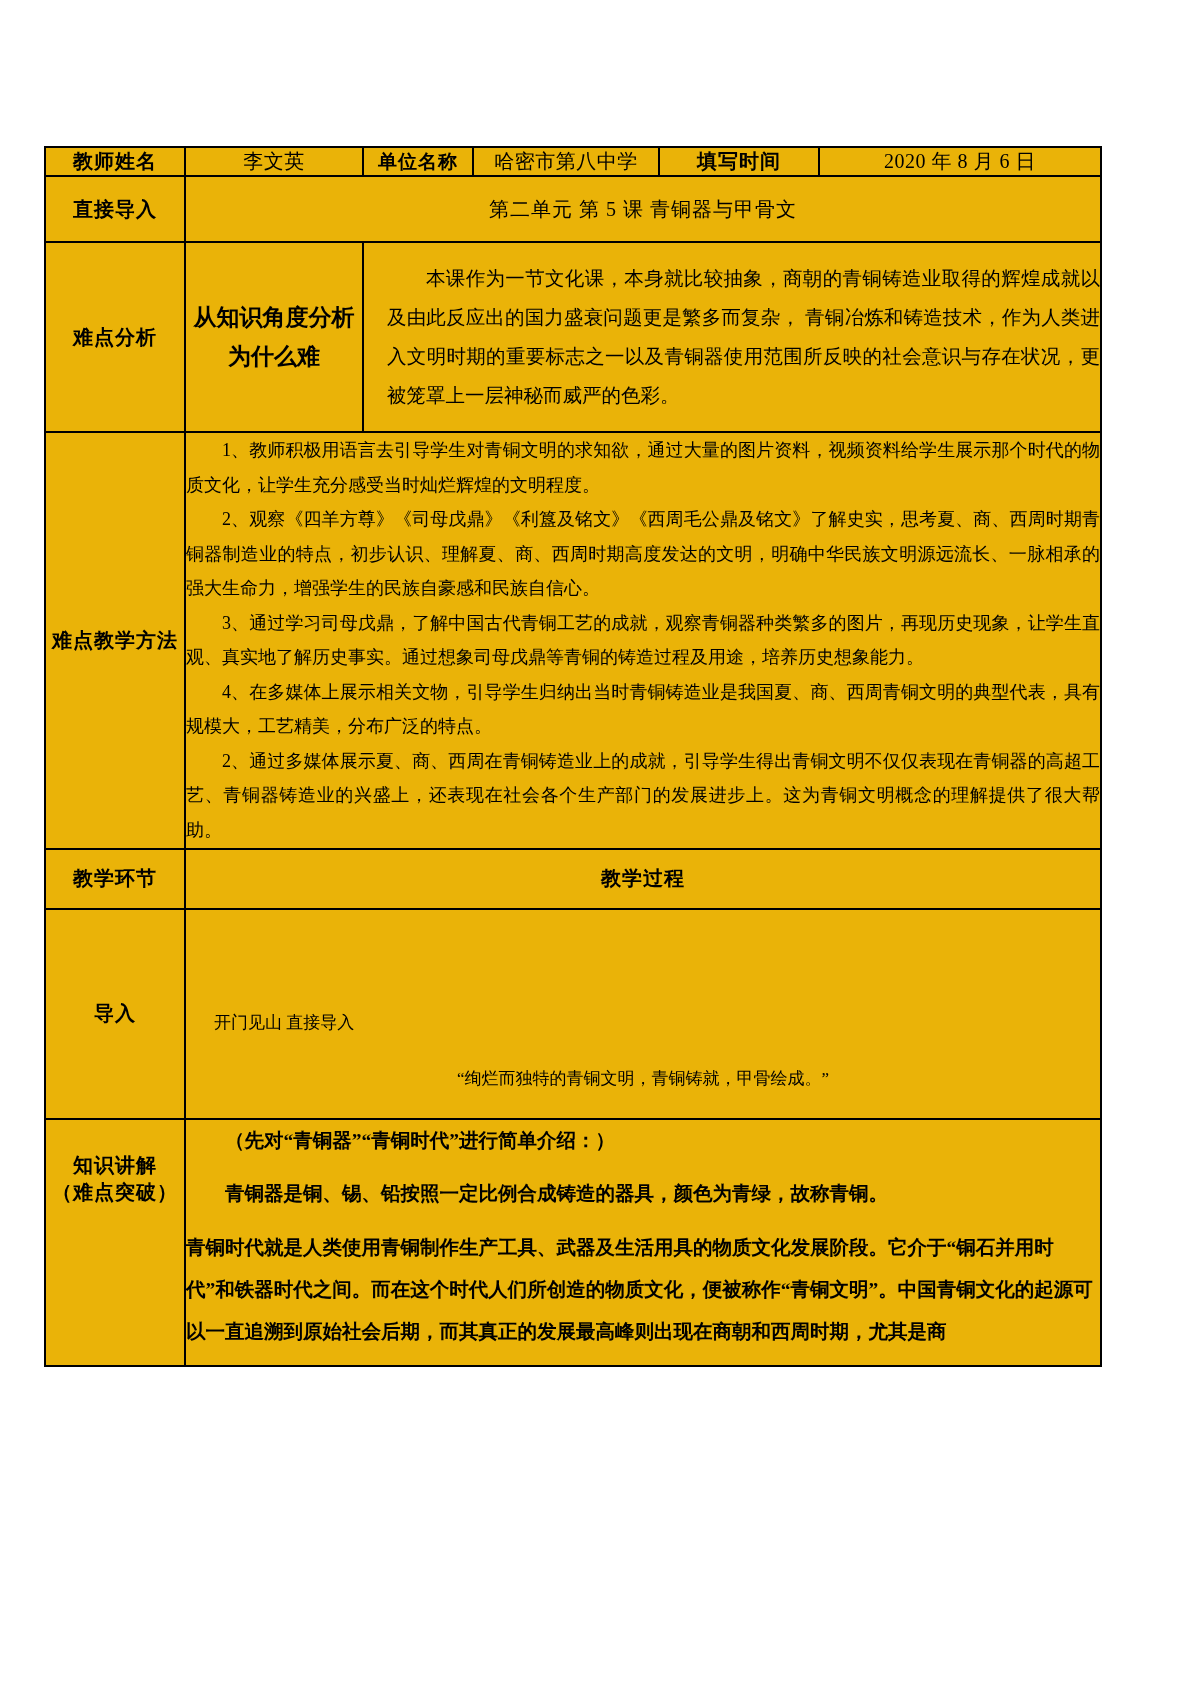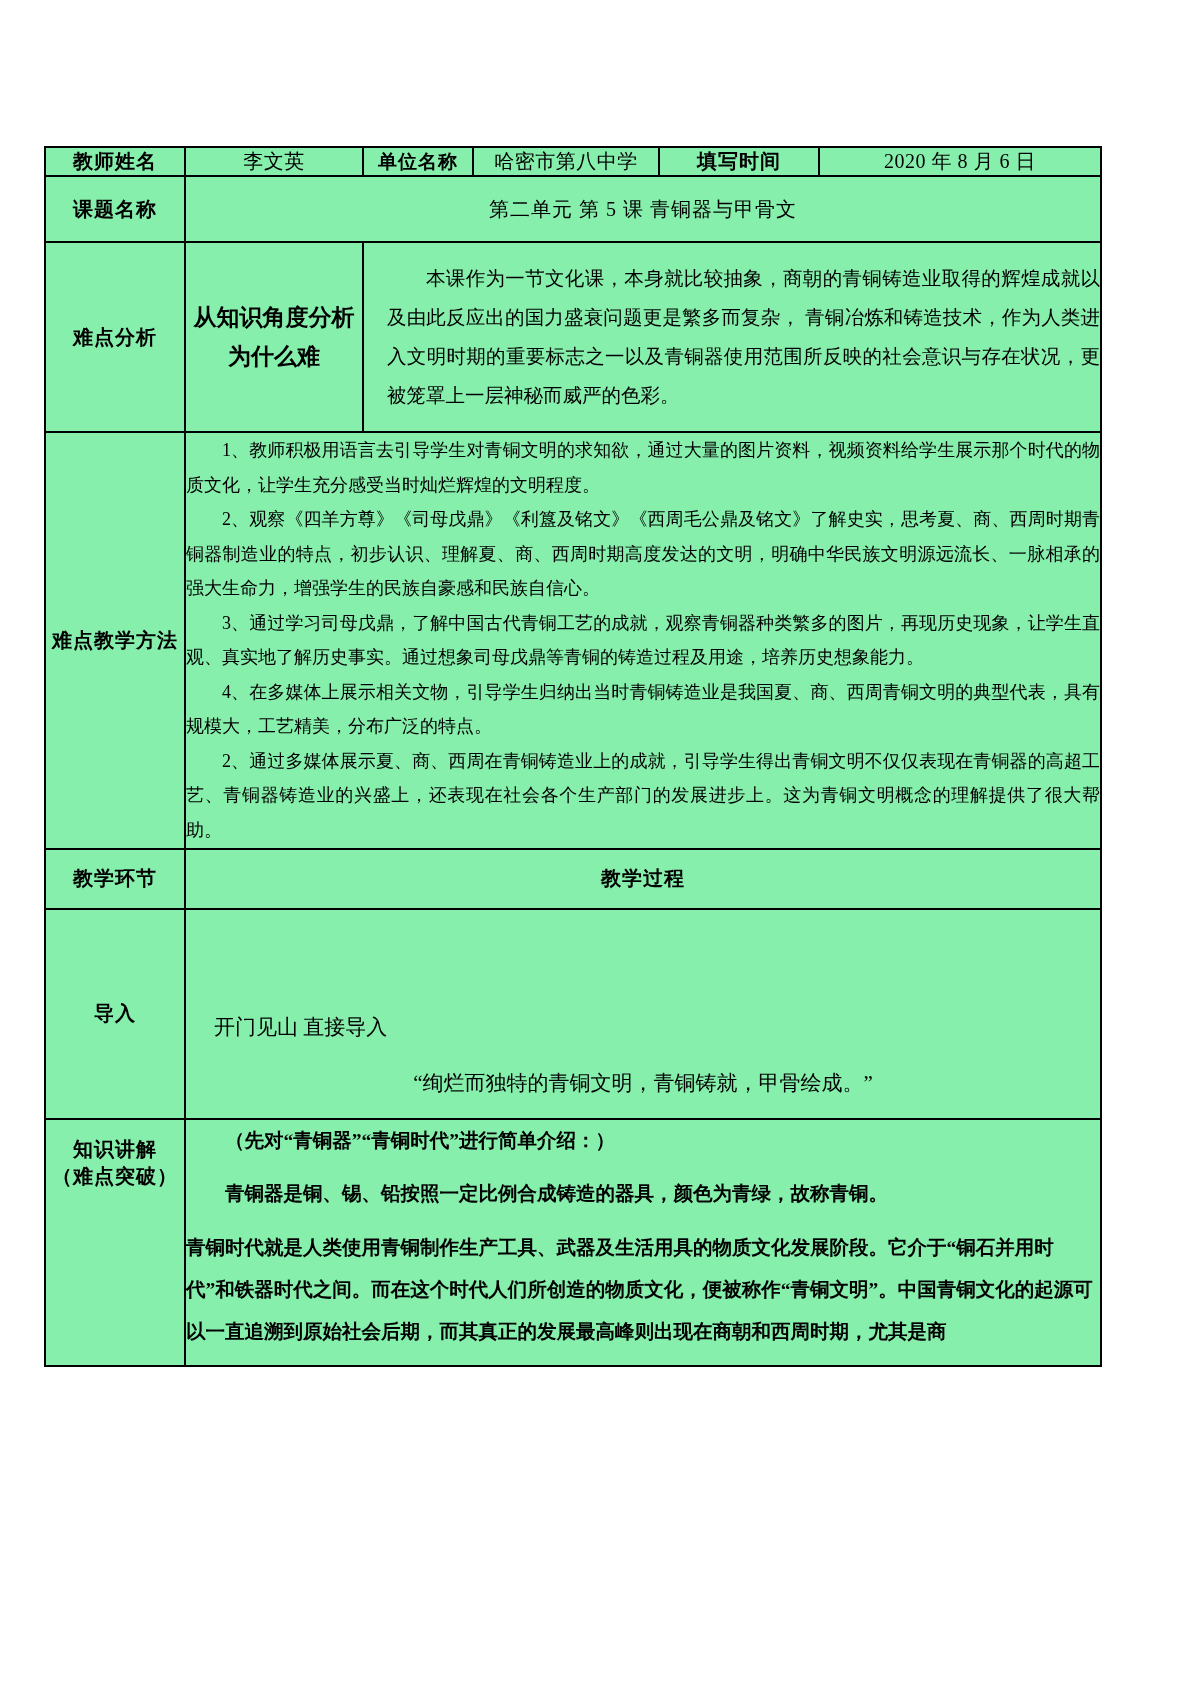--- a/index.html
+++ b/index.html
@@ -31,21 +31,21 @@
     top: 146px;
     width: 1056px;
     border-collapse: collapse;
     table-layout: fixed;
   }
 
   table.lesson-table td {
     border: 1px solid #000;
     padding: 0;
     vertical-align: middle;
-    background: #86efac;
+    background: #eab308;
   }
 
   
   .b-thick-top { border-top-width: 2px !important; }
   .b-thick-bottom { border-bottom-width: 2px !important; }
   .b-thick-left { border-left-width: 2px !important; }
   .b-thick-right { border-right-width: 2px !important; }
 
   .lbl {
     font-family: "Liberation Sans", "DejaVu Sans", sans-serif;
@@ -115,21 +115,21 @@
   .process-head {
     font-family: "Liberation Sans", "DejaVu Sans", sans-serif;
     font-weight: bold;
     font-size: 20px;
     text-align: center;
     padding: 12px 4px;
     letter-spacing: 1px;
   }
 
   .intro-cell {
-    font-size: 21px;
+    font-size: 17px;
     line-height: 2.0;
     vertical-align: middle;
     padding: 0 14px;
     height: 208px;
     position: relative;
   }
   .intro-line1 {
     position: absolute;
     left: 28px;
     top: 96px;
@@ -172,21 +172,21 @@
       <td class="lbl b-thick-top b-thick-left">教师姓名</td>
       <td class="val b-thick-top b-thick-left">李文英</td>
       <td class="lbl lbl-sm b-thick-top b-thick-left">单位名称</td>
       <td class="val b-thick-top b-thick-left">哈密市第八中学</td>
       <td class="lbl b-thick-top b-thick-left">填写时间</td>
       <td class="val b-thick-top b-thick-left b-thick-right">2020 年 8 月 6 日</td>
     </tr>
 
 
     <tr>
-      <td class="lbl b-thick-top b-thick-left" style="height:64px">课题名称</td>
+      <td class="lbl b-thick-top b-thick-left" style="height:64px">直接导入</td>
       <td class="val-wide b-thick-top b-thick-left b-thick-right" colspan="5">第二单元      第 5 课      青铜器与甲骨文</td>
     </tr>
 
 
     <tr>
       <td class="lbl b-thick-top b-thick-left b-thick-bottom" style="height:188px">难点分析</td>
       <td class="sub-lbl b-thick-top b-thick-left b-thick-bottom">从知识角度分析为什么难</td>
       <td class="analysis-text b-thick-top b-thick-left b-thick-right b-thick-bottom" colspan="4">
         <p>本课作为一节文化课，本身就比较抽象，商朝的青铜铸造业取得的辉煌成就以及由此反应出的国力盛衰问题更是繁多而复杂， 青铜冶炼和铸造技术，作为人类进入文明时期的重要标志之一以及青铜器使用范围所反映的社会意识与存在状况，更被笼罩上一层神秘而威严的色彩。</p>
       </td>
@@ -210,21 +210,21 @@
 
     <tr>
       <td class="lbl b-thick-left b-thick-bottom">导入</td>
       <td class="intro-cell b-thick-left b-thick-right b-thick-bottom" colspan="5">
         <div class="intro-line1">开门见山  直接导入</div>
         <div class="intro-line2">“绚烂而独特的青铜文明，青铜铸就，甲骨绘成。”</div>
       </td>
     </tr>
 
     <tr>
-      <td class="lbl b-thick-left b-thick-bottom" style="height:192px; vertical-align:top; padding-top:16px">
+      <td class="lbl b-thick-left b-thick-bottom" style="height:192px; vertical-align:top; padding-top:32px">
         <div>知识讲解</div>
         <div>（难点突破）</div>
       </td>
       <td class="know-cell b-thick-left b-thick-right b-thick-bottom" colspan="5">
         <p class="ind">（先对“青铜器”“青铜时代”进行简单介绍：）</p>
         <p class="ind">青铜器是铜、锡、铅按照一定比例合成铸造的器具，颜色为青绿，故称青铜。</p>
         <p class="flush">青铜时代就是人类使用青铜制作生产工具、武器及生活用具的物质文化发展阶段。它介于“铜石并用时代”和铁器时代之间。而在这个时代人们所创造的物质文化，便被称作“青铜文明”。中国青铜文化的起源可以一直追溯到原始社会后期，而其真正的发展最高峰则出现在商朝和西周时期，尤其是商</p>
       </td>
     </tr>
 

